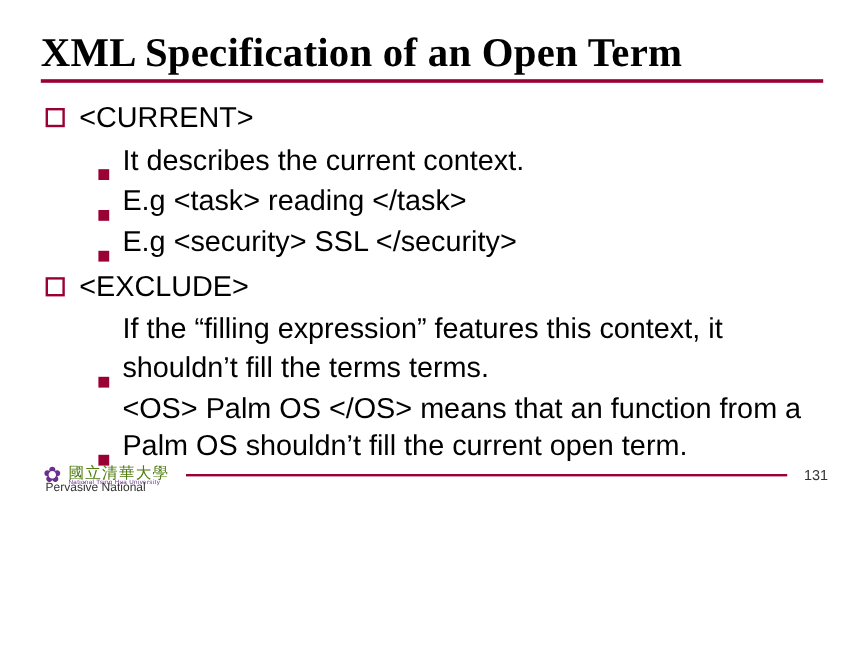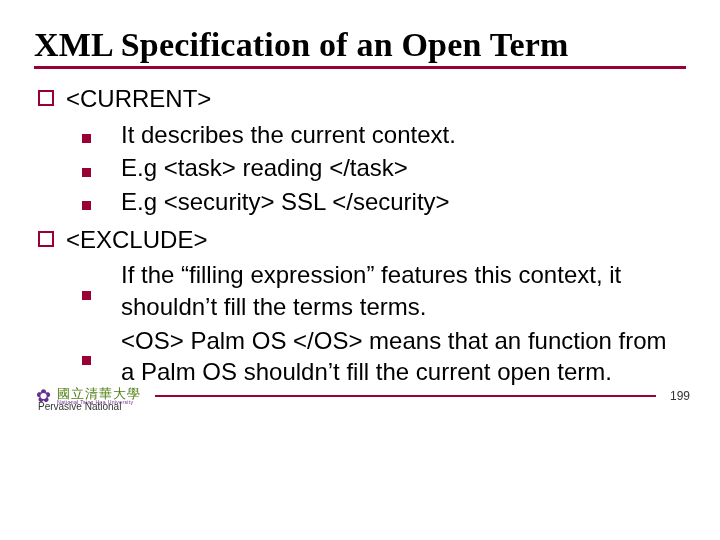--- a/index.html
+++ b/index.html
@@ -43,23 +43,22 @@
   }
   .level1 .bullet {
     width: 12px;
     height: 12px;
     border: 2px solid #990033;
     margin: 7px 12px 0 0;
     flex: 0 0 auto;
   }
   .level2 {
     display: flex;
-    align-items: center;
+    align-items: flex-end;
     margin: 2px 4px 2px 48px;
-    gap: 19px;
   }
   .level2 .bullet {
     width: 9px;
     height: 9px;
     background: #990033;
     margin: 8px 11px 0 0;
     flex: 0 0 auto;
   }
   .level1 .text, .level2 .text {
     flex: 1 1 auto;
@@ -168,16 +167,16 @@
   <div class="footer">
     <div class="footer-logo">
       <span class="logo-mark">✿</span>
       <span class="logo-text">
         <span class="logo-cn">國立清華大學</span>
         <span class="logo-en">National Tsing Hua University</span>
       </span>
     </div>
     <span class="footer-label">Pervasive National</span>
     <div class="footer-rule"></div>
-    <span class="page-num">199</span>
+    <span class="page-num">131</span>
   </div>
 
 </div>
 
 </body></html>

